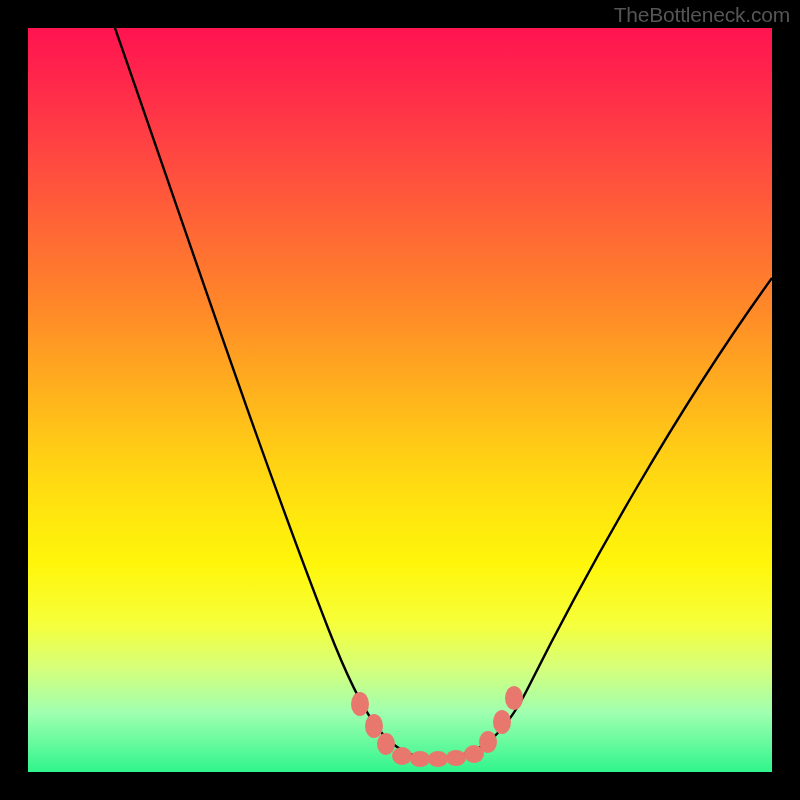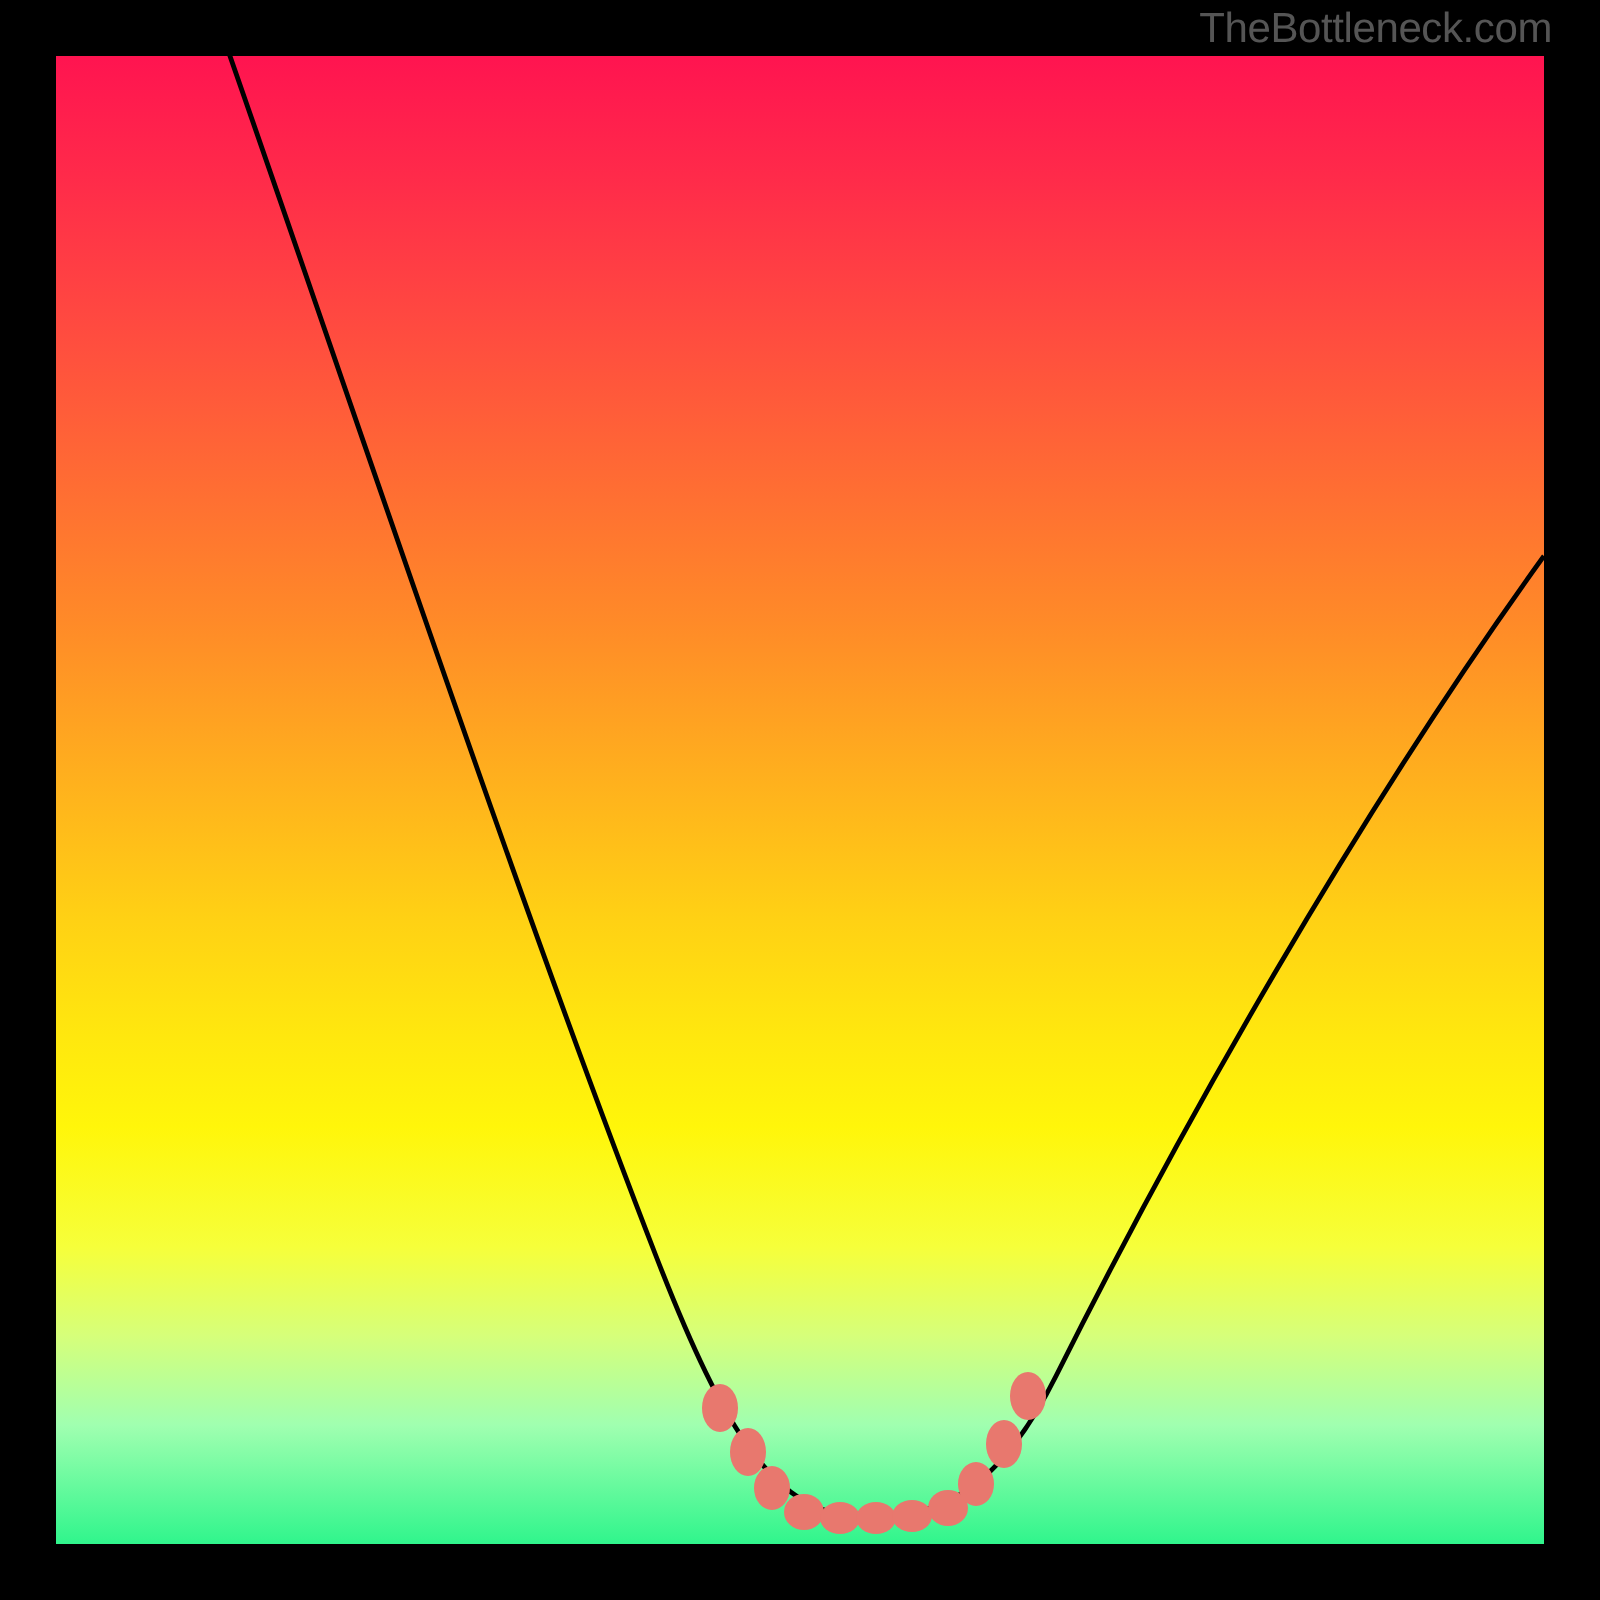--- a/index.html
+++ b/index.html
@@ -30,21 +30,21 @@
       #fff60a 72%,
       #f6ff3a 80%,
       #d6ff7a 86%,
       #a0ffb0 92%,
       #30f58c 100%
     );
   }
   .watermark {
     position: absolute;
     top: 3px;
-    right: 24px;
+    right: 10px;
     color: #555;
     font-size: 21px;
     font-weight: 500;
     letter-spacing: -0.2px;
     user-select: none;
   }
   svg.curve {
     position: absolute;
     left: 0;
     top: 0;

